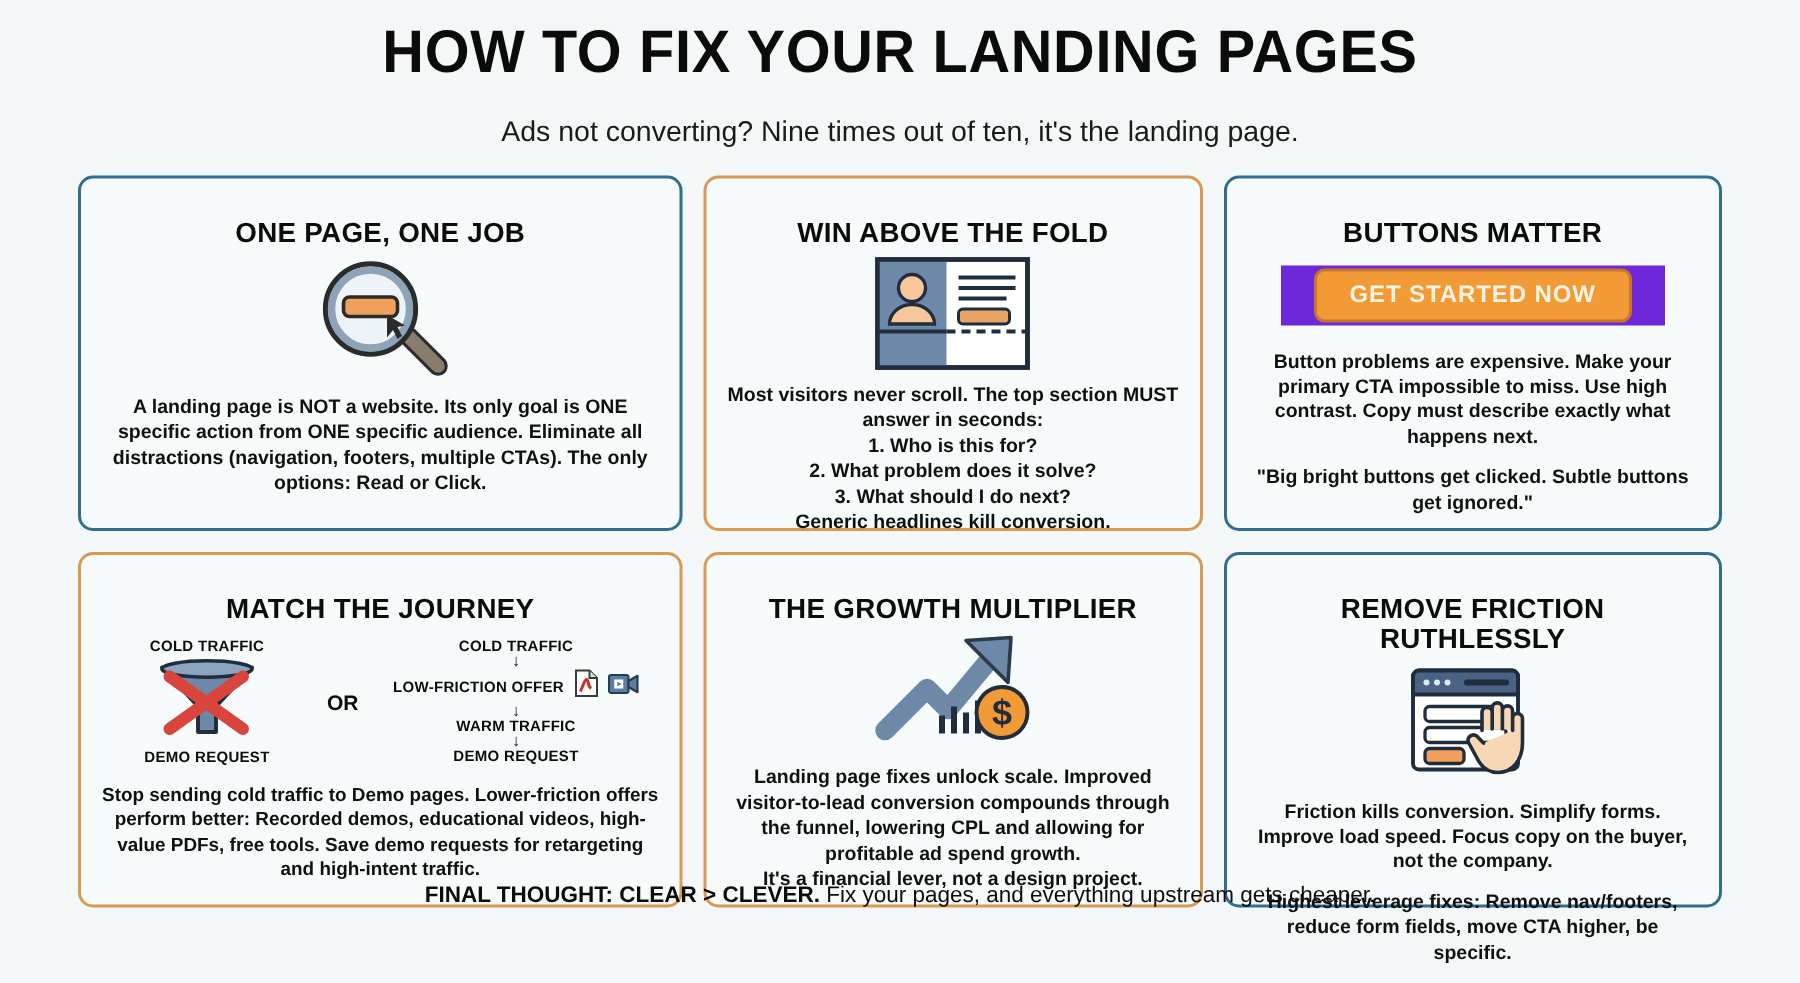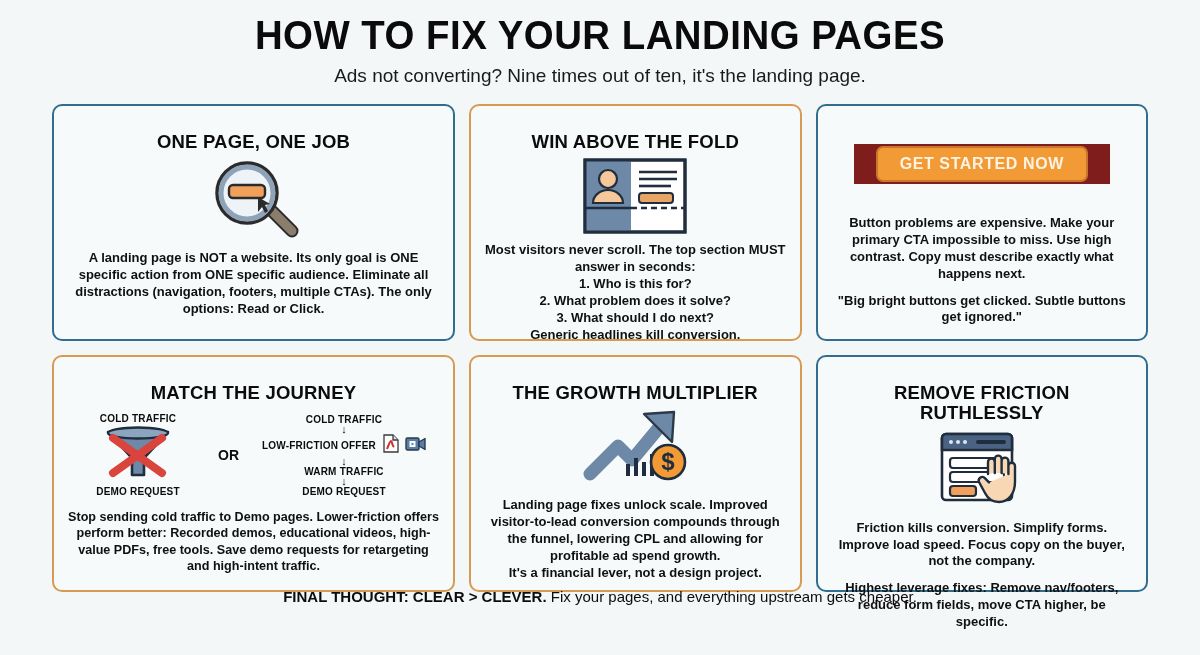--- a/index.html
+++ b/index.html
@@ -13,21 +13,21 @@
 
   
   .header { text-align: center; padding-top: 14px; }
   .title {
     font-size: 40px; font-weight: 700; letter-spacing: .5px;
     color: #0b0b0b; line-height: 1.05;
     font-family: "Liberation Sans", sans-serif;
     transform: scaleX(.96);
   }
   .subtitle {
-    font-size: 19px; color: #1a1a1a; margin-top: 9px; font-weight: 400;
+    font-size: 19px; color: #1a1a1a; margin-top: 22px; font-weight: 400;
   }
 
   
   .grid {
     margin: 17px auto 0 auto;
     width: 1096px;
     display: grid;
     grid-template-columns: repeat(3, 1fr);
     grid-template-rows: 237px 237px;
     gap: 14px 14px;
@@ -144,22 +144,23 @@
       <div class="card-body">
         <p style="white-space:pre-line">Most visitors never scroll. The top section MUST answer in seconds:
 1. Who is this for?
 2. What problem does it solve?
 3. What should I do next?
 Generic headlines kill conversion.</p>
       </div>
     </div>
 
     <div class="card c3">
-      <div class="card-icon">
-        <div style="background:#7f1d1d;padding:2px 22px;display:flex;align-items:center;justify-content:center;">
+      <div class="card-title">BUTTONS MATTER</div>
+      <div class="card-icon">
+        <div style="background:#6d28d9;padding:2px 22px;display:flex;align-items:center;justify-content:center;">
           <div style="background:#f29a35;border:2px solid #c9762a;border-radius:7px;padding:7px 22px;
                       color:#fdf3e3;font-weight:700;font-size:16px;letter-spacing:.6px;white-space:nowrap;">GET STARTED NOW</div>
         </div>
       </div>
       <div class="card-body">
         <p>Button problems are expensive. Make your primary CTA impossible to miss. Use high contrast. Copy must describe exactly what happens next.</p>
         <p>"Big bright buttons get clicked. Subtle buttons get ignored."</p>
       </div>
     </div>
 

